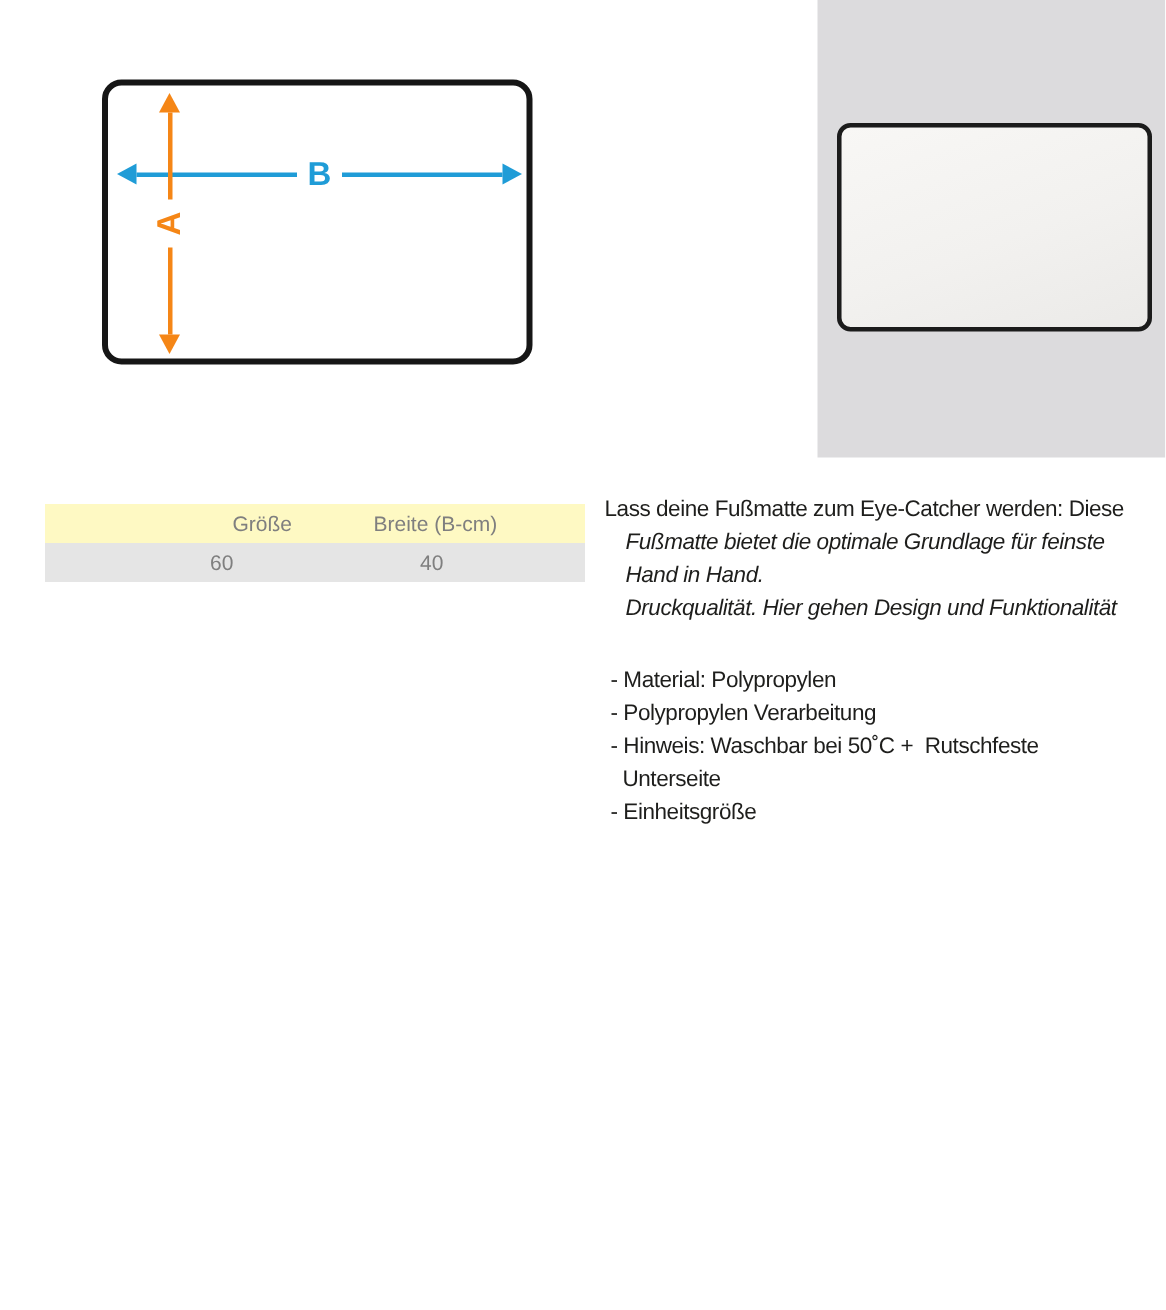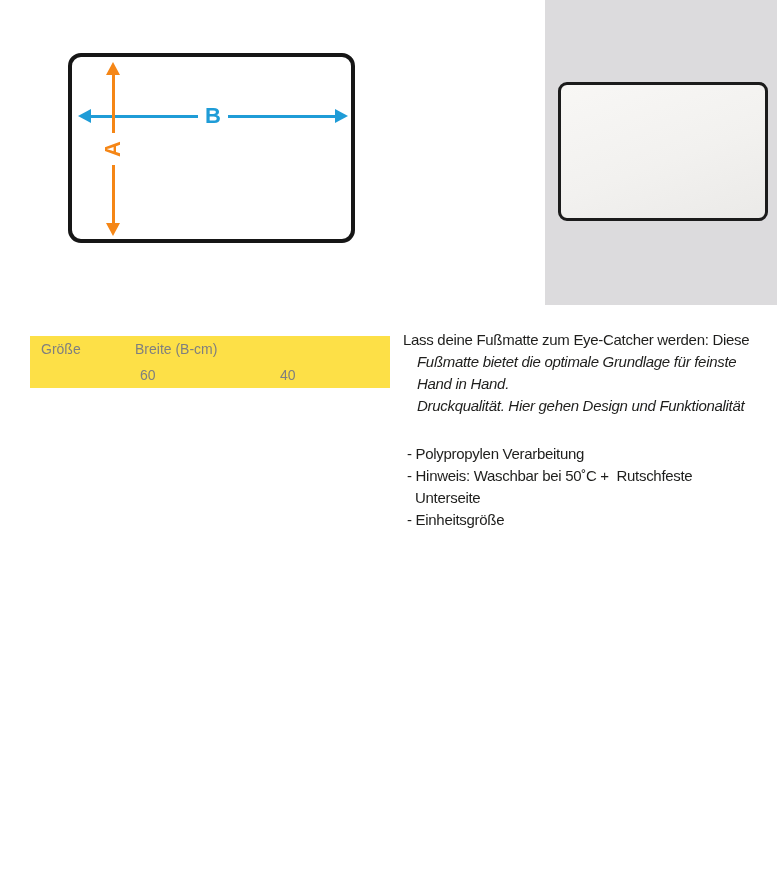--- a/index.html
+++ b/index.html
@@ -49,22 +49,22 @@
     box-sizing:border-box; border:3px solid #1b1b1b; border-radius:9px;
     background:linear-gradient(160deg, #f8f7f5 0%, #f2f1ef 55%, #ebeae8 100%);
   }
 
   
   .size-table {
     position:absolute; left:30px; top:336px; width:360px;
     font-size:14px; color:#7f7f7f;
   }
   .trow { display:flex; height:26px; line-height:26px; }
-  .trow-header { background:#fde047; }
-  .trow-data   { background:#fde047; }
+  .trow-header { background:#fef9c3;justify-content:flex-end; }
+  .trow-data   { background:#e5e5e5; }
   .tcell { box-sizing:border-box; overflow:hidden; }
   .c1 { width:105px; padding-left:11px; }
   .c2 { width:141px; }
   .c3 { width:114px; }
   .trow-data .c2 { padding-left:5px; }
   .trow-data .c3 { padding-left:4px; }
 
   
   .description {
     position:absolute; left:403px; top:329px; width:374px;
@@ -115,20 +115,21 @@
   </div>
 
   <div class="description">
     <div class="para">
       <div class="dline">Lass deine Fußmatte zum Eye-Catcher werden: Diese</div>
       <div class="dline dline-indent">Fußmatte bietet die optimale Grundlage für feinste</div>
       <div class="dline dline-indent">Hand in Hand.</div>
       <div class="dline dline-indent">Druckqualität. Hier gehen Design und Funktionalität</div>
     </div>
     <div class="details">
+      <div class="dline">- Material: Polypropylen</div>
       <div class="dline">- Polypropylen Verarbeitung</div>
       <div class="dline">- Hinweis: Waschbar bei 50˚C +  Rutschfeste</div>
       <div class="dline dline-indent">Unterseite</div>
       <div class="dline">- Einheitsgröße</div>
     </div>
   </div>
 
 </div>
 
 </body></html>

